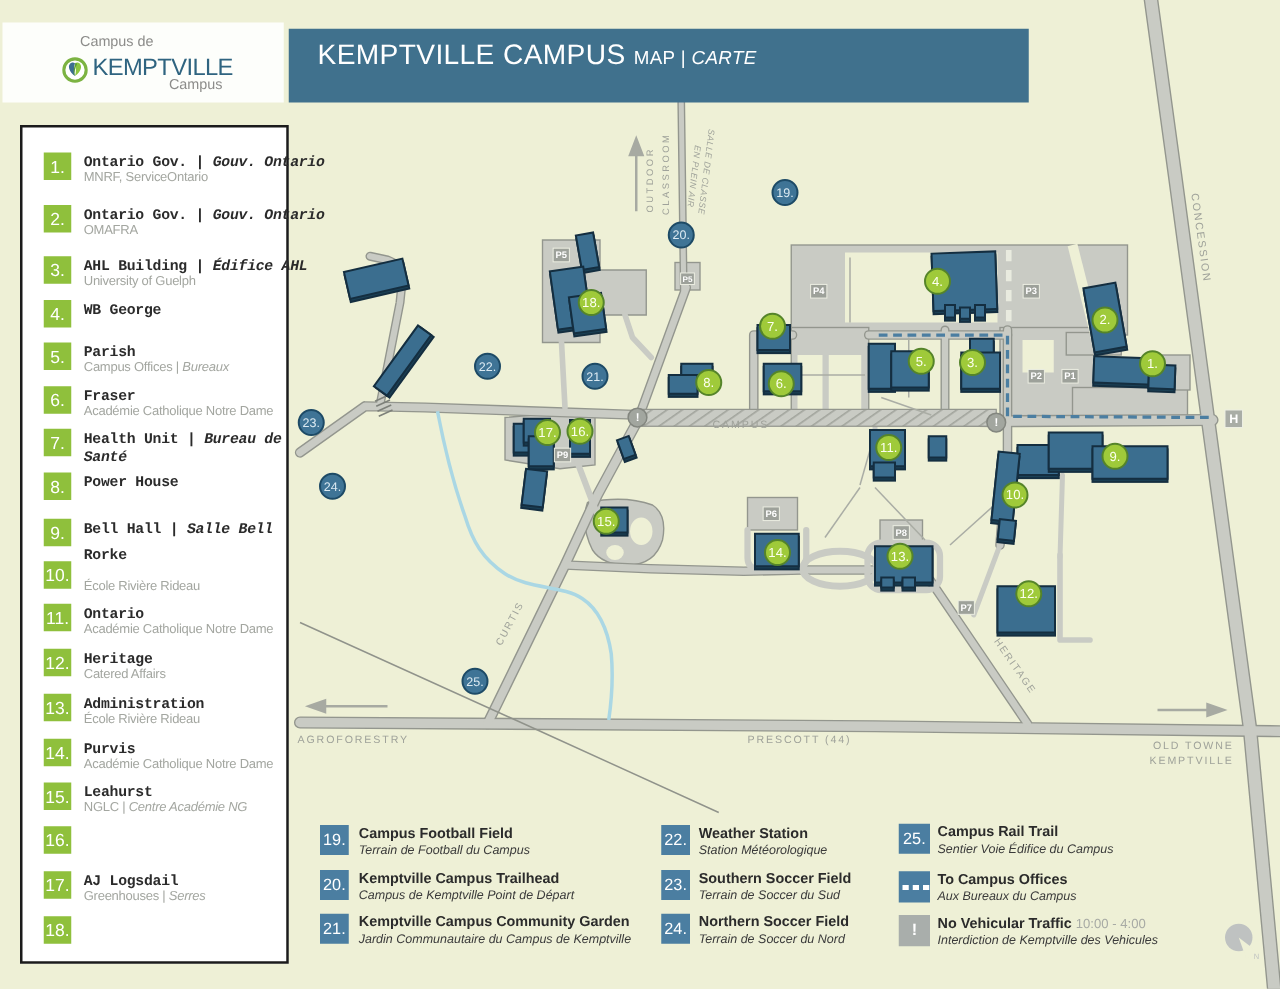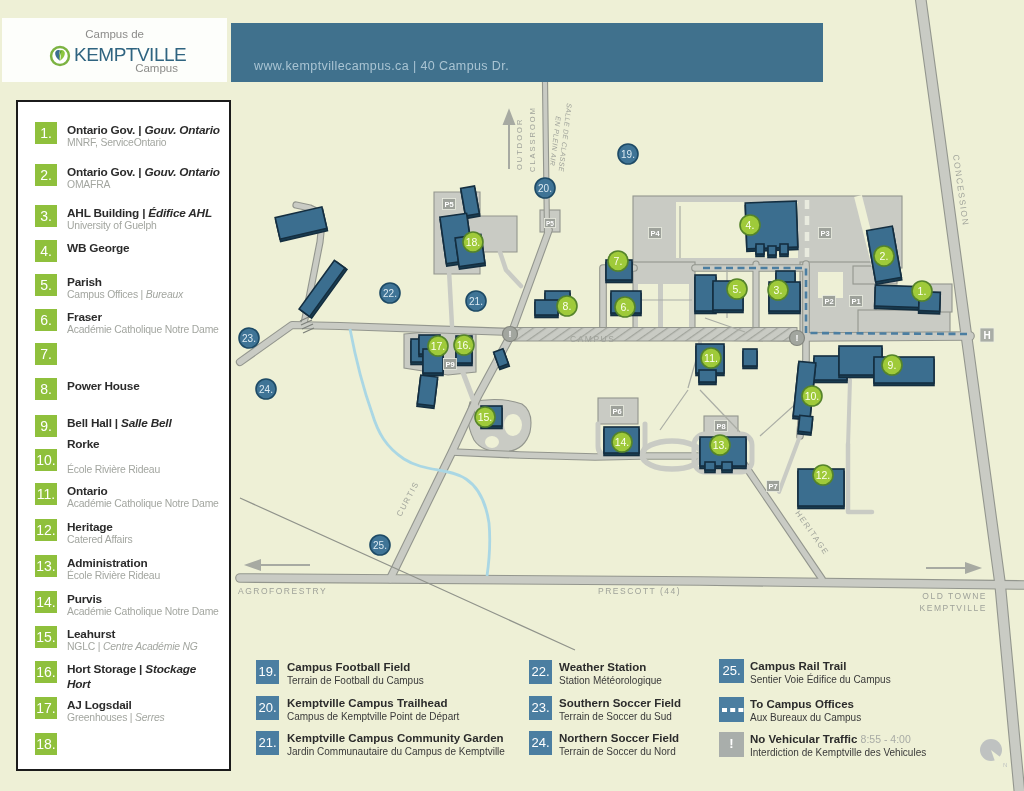--- a/index.html
+++ b/index.html
@@ -11,27 +11,27 @@
   #logobox{left:2px;top:18px;width:225px;height:64px;background:#fdfefb;}
   #hdr{left:231px;top:23px;width:592px;height:59px;background:#40718d;color:#fff;}
   #hdr .t1{position:absolute;left:23px;top:8px;font-size:22.5px;letter-spacing:0.3px;white-space:nowrap;}
   #hdr .t1 .sub{font-size:15px;letter-spacing:0.3px;}
   #hdr .t2{position:absolute;left:23px;top:36px;font-size:12.5px;color:#a9c4d3;letter-spacing:0.4px;}
   
   #leg{left:16px;top:100px;width:211px;height:667px;background:#fff;border:2px solid #1b1b1b;}
   .sq{position:absolute;left:17px;width:22px;height:22px;background:#8fc03c;color:#fff;
       font-size:14px;text-align:center;line-height:22px;}
   .tt{position:absolute;left:49px;font-size:11.8px;font-weight:bold;color:#2b2b2b;line-height:14.5px;
-      white-space:nowrap;letter-spacing:-0.2px;}
+      white-space:nowrap;letter-spacing:-0.2px;font-family:Liberation Mono, monospace;}
   .st{position:absolute;left:49px;font-size:10.4px;color:#a3a6a0;line-height:12px;white-space:nowrap;letter-spacing:-0.2px;}
   
   .bsq{position:absolute;width:23px;height:24px;background:#4b7ea1;color:#fff;
        font-size:13px;text-align:center;line-height:24px;}
   .bt{position:absolute;font-size:11.5px;font-weight:bold;color:#2b2b2b;white-space:nowrap;}
-  .bs{position:absolute;font-size:10px;color:#3a3a3a;white-space:nowrap;}
+  .bs{position:absolute;font-size:10px;font-style:italic;color:#3a3a3a;white-space:nowrap;}
 </style>
 </head>
 <body>
 
 <svg id="map" width="1024" height="791" viewBox="0 0 1024 791">
 <defs>
 <pattern id="hat" width="7" height="7" patternTransform="rotate(55)" patternUnits="userSpaceOnUse">
 <rect width="7" height="7" fill="#c9cbc4"></rect>
         <line x1="0" y1="0" x2="0" y2="7" stroke="#a2a59d" stroke-width="2.6"></line>
 </pattern>
@@ -606,27 +606,27 @@
 
 <div class="abs" id="logobox">
 
   <svg class="abs" style="left:47px;top:27px" width="22" height="22" viewBox="0 0 32 32">
     <circle cx="16" cy="16" r="13" fill="#fff" stroke="#7cb342" stroke-width="3.6"></circle>
     <path d="M16 8 C12 6,8.5 9,9 13 C9.4 17,13 21,16 23 C14.5 18,14.5 12,16 8 Z" fill="#3c6e91"></path>
     <path d="M16 8 C20 6,23.5 9,23 13 C22.6 17,19 21,16 23 C17.5 18,17.5 12,16 8 Z" fill="#8cc63f"></path>
     <path d="M15 23 C14 19,14.5 12,17 7.5 L18.5 9 C16 13,15.5 19,15 23 Z" fill="#5a9e33"></path>
   </svg>
 
-  <div class="abs" style="left:62px;top:10px;width:80px;text-align:right;font-size:11.5px;color:#8c8c8a;">Campus de</div>
+  <div class="abs" style="left:62px;top:10px;width:80px;text-align:left;font-size:11.5px;color:#8c8c8a;">Campus de</div>
   <div class="abs" style="left:72px;top:26px;font-size:19px;color:#2f6480;letter-spacing:-0.5px;">KEMPTVILLE</div>
   <div class="abs" style="left:78px;top:44px;width:98px;text-align:right;font-size:11.5px;color:#8c8c8a;">Campus</div>
 </div>
 
 <div class="abs" id="hdr">
-  <div class="t2">www.kemptvillecampus.ca | 40 Campus Dr.</div>
+  <div class="t1">KEMPTVILLE CAMPUS <span class="sub">MAP | <i>CARTE</i></span></div>
 </div>
 
 <div class="abs" id="leg">
 
   <div class="sq" style="top:20px">1.</div>
   <div class="tt" style="top:21px">Ontario Gov. | <i>Gouv. Ontario</i></div>
   <div class="st" style="top:35px">MNRF, ServiceOntario</div>
 
   <div class="sq" style="top:62px">2.</div>
   <div class="tt" style="top:63px">Ontario Gov. | <i>Gouv. Ontario</i></div>
@@ -641,20 +641,21 @@
 
   <div class="sq" style="top:172px">5.</div>
   <div class="tt" style="top:173px">Parish</div>
   <div class="st" style="top:187px">Campus Offices | <i>Bureaux</i></div>
 
   <div class="sq" style="top:207px">6.</div>
   <div class="tt" style="top:208px">Fraser</div>
   <div class="st" style="top:222px">Académie Catholique Notre Dame</div>
 
   <div class="sq" style="top:241px">7.</div>
+  <div class="tt" style="top:242px">Health Unit | <i>Bureau de</i><br><i>Santé</i></div>
 
   <div class="sq" style="top:276px">8.</div>
   <div class="tt" style="top:277px">Power House</div>
 
   <div class="sq" style="top:313px">9.</div>
   <div class="tt" style="top:314px">Bell Hall | <i>Salle Bell</i></div>
 
   <div class="sq" style="top:347px">10.</div>
   <div class="tt" style="top:335px">Rorke</div>
   <div class="st" style="top:362px">École Rivière Rideau</div>
@@ -673,21 +674,20 @@
 
   <div class="sq" style="top:489px">14.</div>
   <div class="tt" style="top:490px">Purvis</div>
   <div class="st" style="top:504px">Académie Catholique Notre Dame</div>
 
   <div class="sq" style="top:524px">15.</div>
   <div class="tt" style="top:525px">Leahurst</div>
   <div class="st" style="top:539px">NGLC | <i>Centre Académie NG</i></div>
 
   <div class="sq" style="top:559px">16.</div>
-  <div class="tt" style="top:560px">Hort Storage | <i>Stockage</i><br><i>Hort</i></div>
 
   <div class="sq" style="top:595px">17.</div>
   <div class="tt" style="top:596px">AJ Logsdail</div>
   <div class="st" style="top:610px">Greenhouses | <i>Serres</i></div>
 
   <div class="sq" style="top:631px">18.</div>
 </div>
 
 <div class="abs" id="bleg">
 
@@ -721,15 +721,15 @@
 
   <div class="bsq" style="left:719px;top:697px;width:25px;height:25px"><svg width="25" height="25">
         <g stroke="#fff" stroke-width="4" stroke-dasharray="5 3.2">
           <line x1="3" y1="13" x2="25" y2="13"></line>
         </g>
       </svg></div>
   <div class="bt" style="left:750px;top:698px">To Campus Offices</div>
   <div class="bs" style="left:750px;top:712px">Aux Bureaux du Campus</div>
 
   <div class="bsq" style="left:719px;top:732px;width:25px;height:25px;background:#a9aeab;font-weight:bold">!</div>
-  <div class="bt" style="left:750px;top:733px">No Vehicular Traffic <span style="color:#a8aba5;font-weight:normal;font-size:10.5px">8:55 - 4:00</span></div>
+  <div class="bt" style="left:750px;top:733px">No Vehicular Traffic <span style="color:#a8aba5;font-weight:normal;font-size:10.5px">10:00 - 4:00</span></div>
   <div class="bs" style="left:750px;top:747px">Interdiction de Kemptville des Vehicules</div>
 </div>
 
 </body></html>

